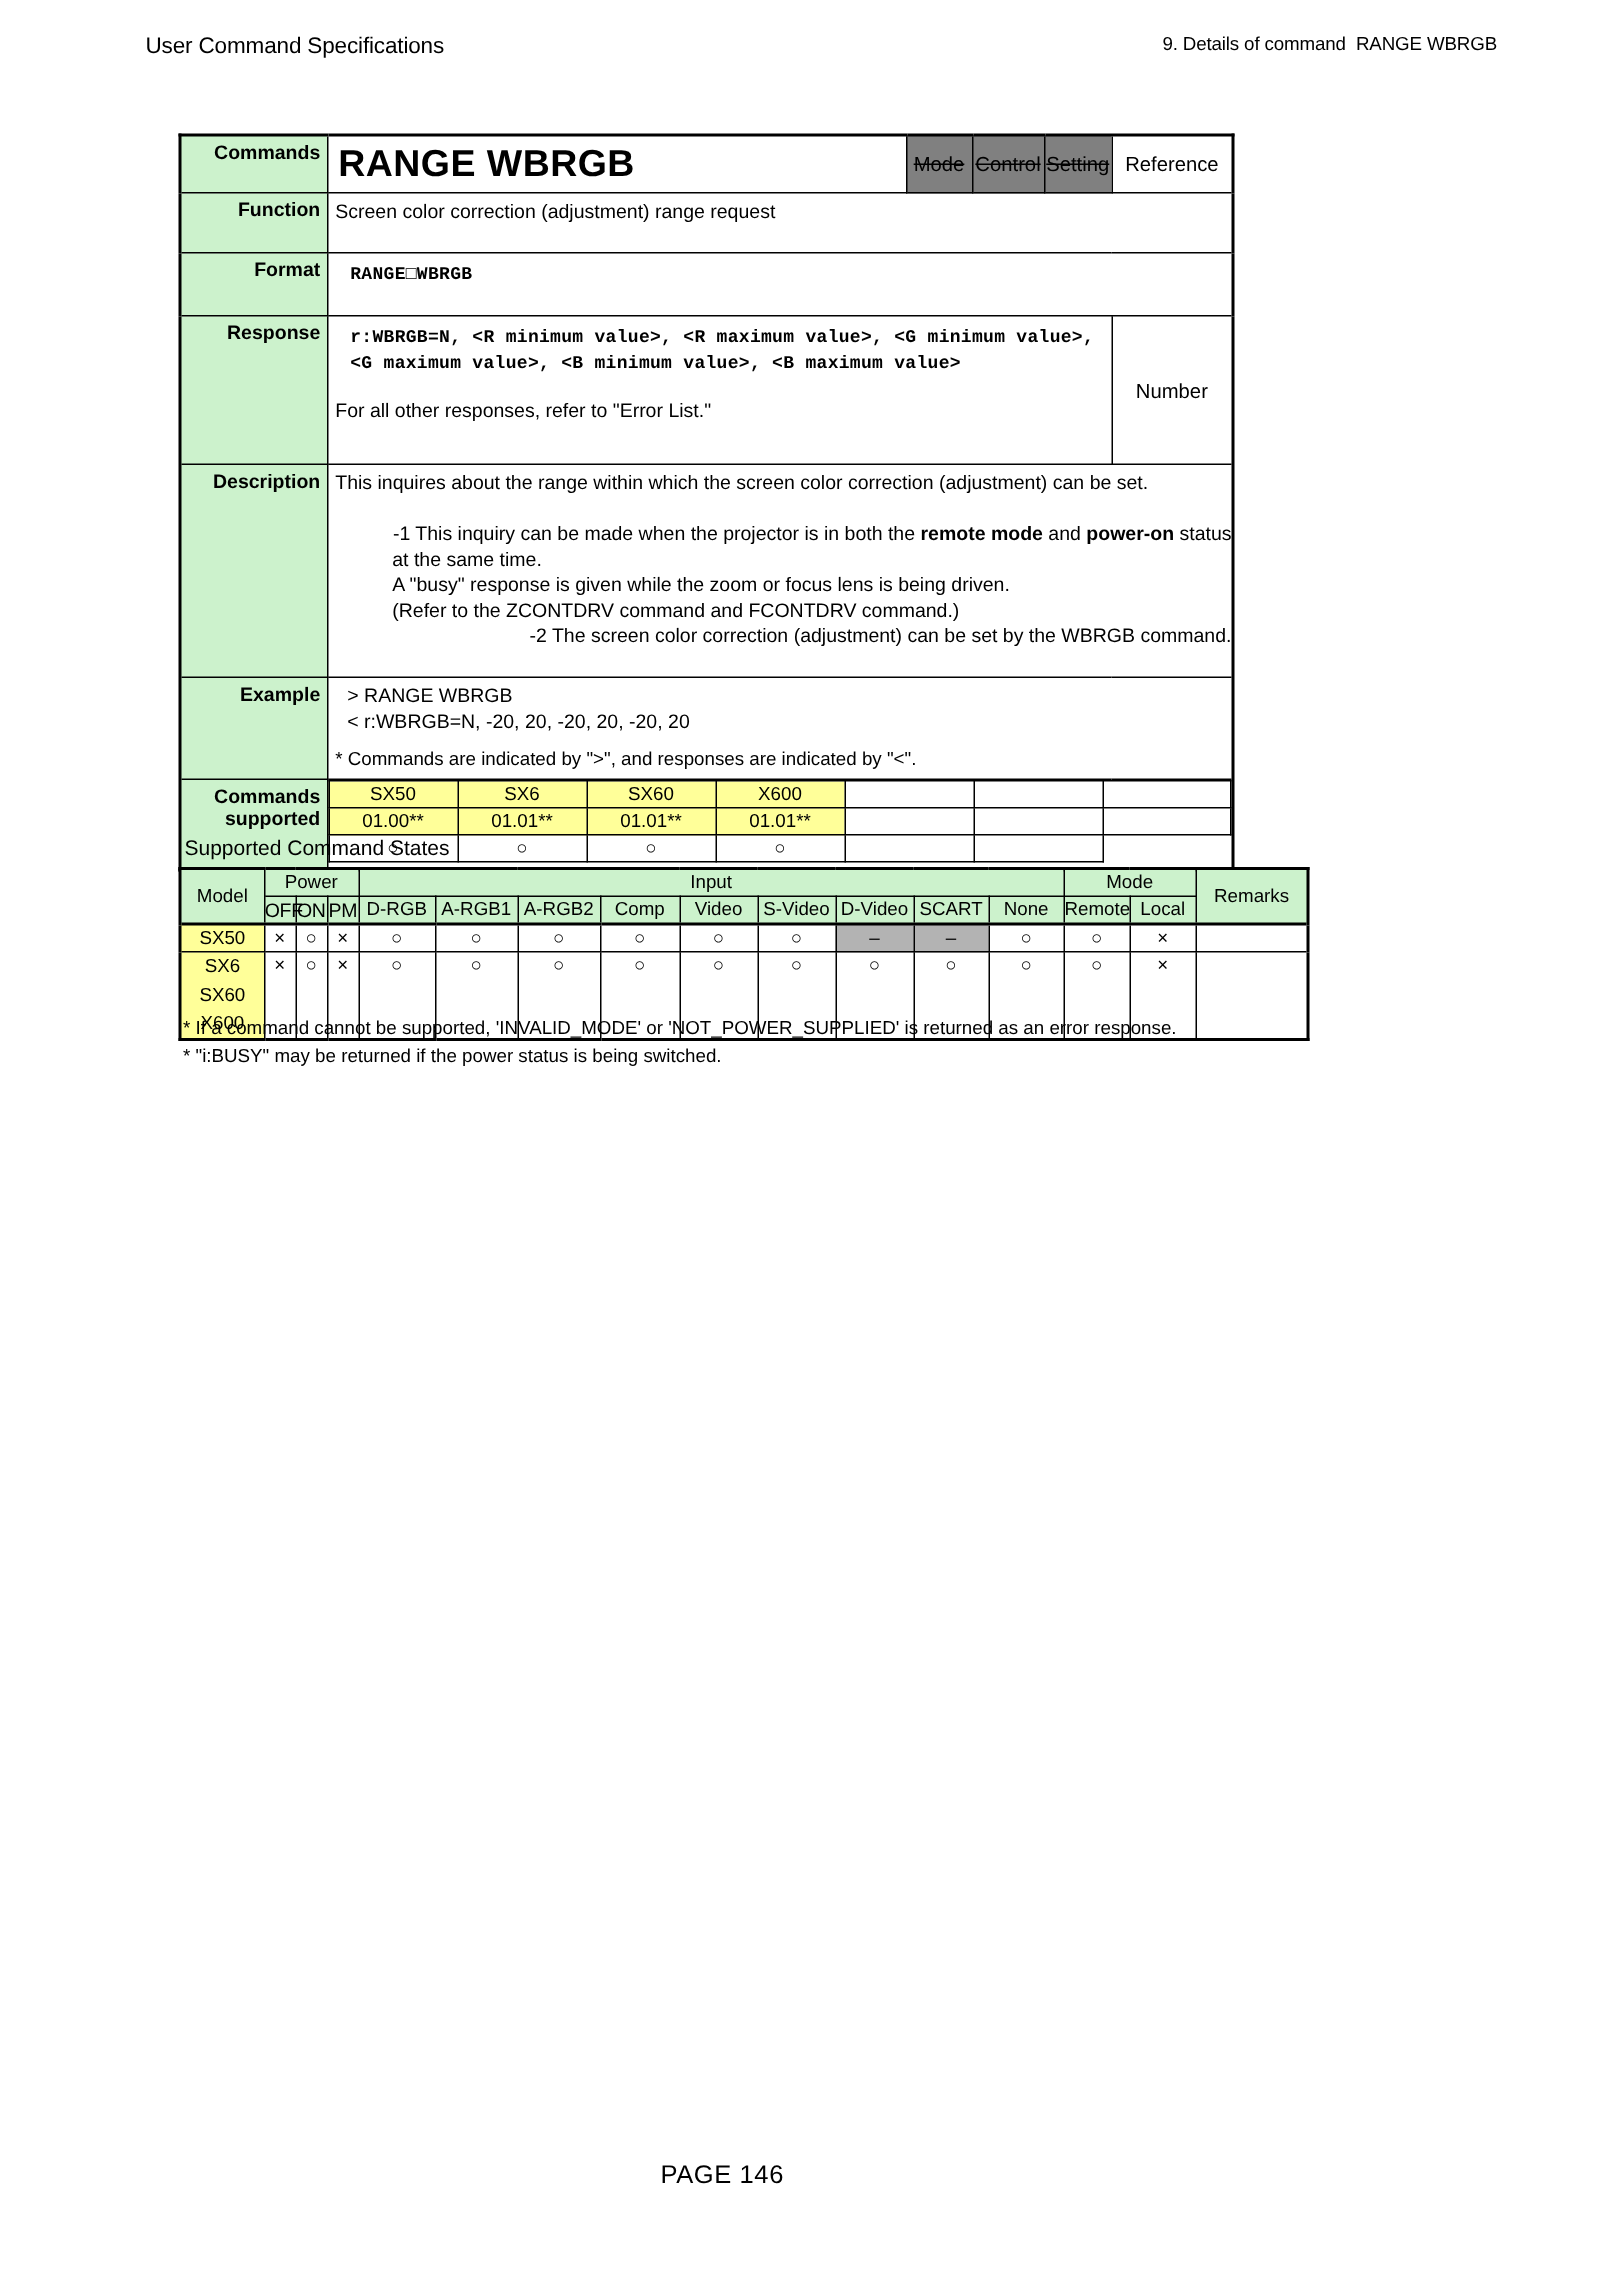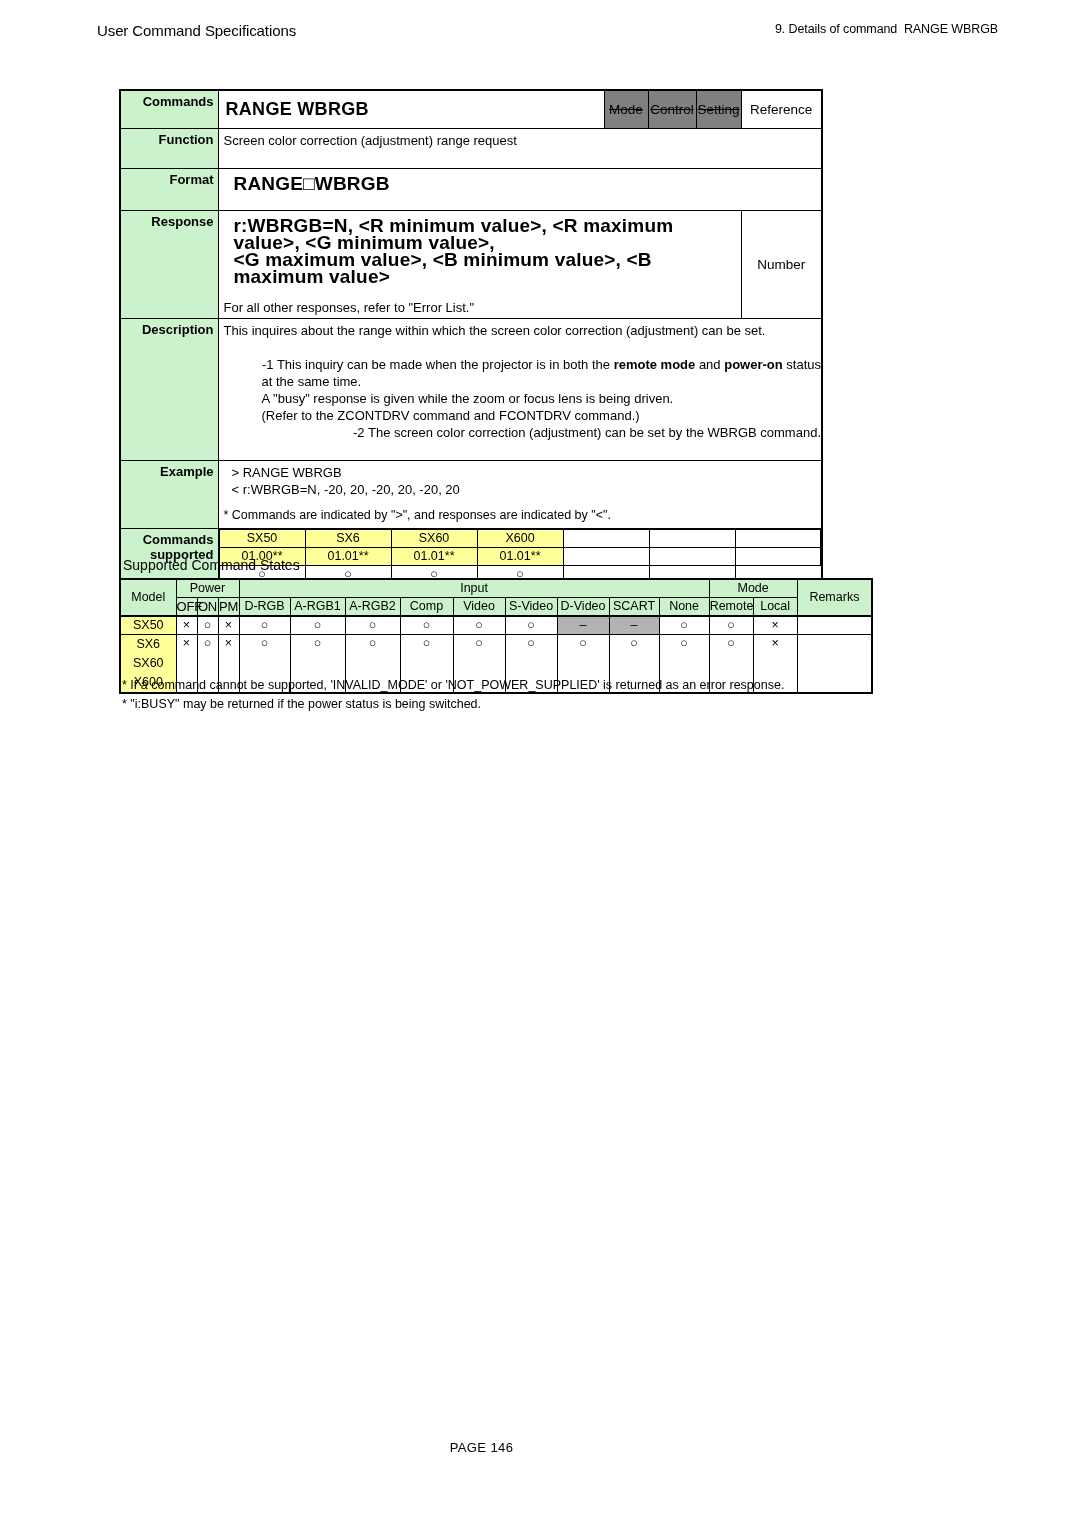--- a/index.html
+++ b/index.html
@@ -71,37 +71,37 @@
     line-height: 17px;
   }
   .outer-top td { border-top: 2px solid #000; }
   .outer-left { border-left: 2px solid #000 !important; }
   .outer-right { border-right: 2px solid #000 !important; }
   .outer-bottom { border-bottom: 2px solid #000 !important; }
 
   
   .title-row td { height: 32px; }
   .title-main {
-    font-size: 18px;
+    font-size: 25px;
     font-weight: bold;
     letter-spacing: 0.3px;
     padding: 0 0 0 7px !important;
     vertical-align: middle !important;
   }
   .tag {
     text-align: center;
     vertical-align: middle !important;
     font-size: 13.5px;
     background: #808080;
     color: #000;
   }
   .tag.off { text-decoration: line-through; }
   .tag.on { background: #ffffff; }
 
-  .mono-bold { font-weight: bold; font-size: 19px; letter-spacing: 0.2px;}
+  .mono-bold { font-weight: bold; font-size: 12px; letter-spacing: 0.2px; font-family: Liberation Mono, monospace;}
   .num-cell {
     text-align: center;
     vertical-align: middle !important;
     font-size: 13.5px;
   }
   .hang {
     display: block;
     padding-left: 38px;
     text-indent: -19px;
     text-align: right;
@@ -176,21 +176,21 @@
     font-size: 12.5px;
     line-height: 19px;
   }
 
   .page-footer {
     position: absolute;
     left: 0;
     top: 1440px;
     width: 963px;
     text-align: center;
-    font-size: 13px;
+    font-size: 17px;
     letter-spacing: 0.4px;
   }
 </style>
 </head>
 <body>
 
 <div class="page-header">
   <div class="left">User Command Specifications</div>
   <div class="right">9. Details of command  RANGE WBRGB</div>
 </div>

